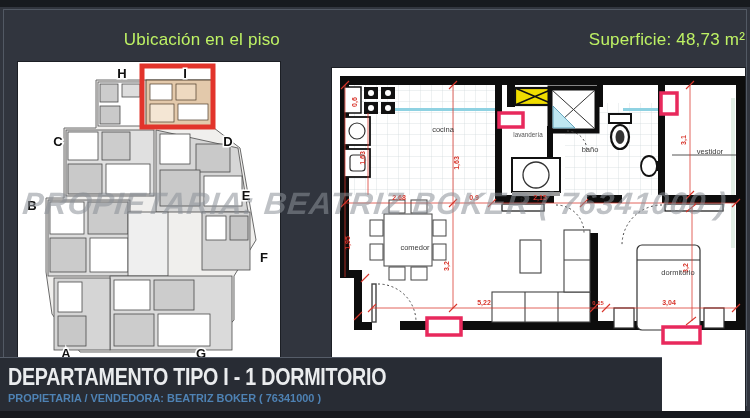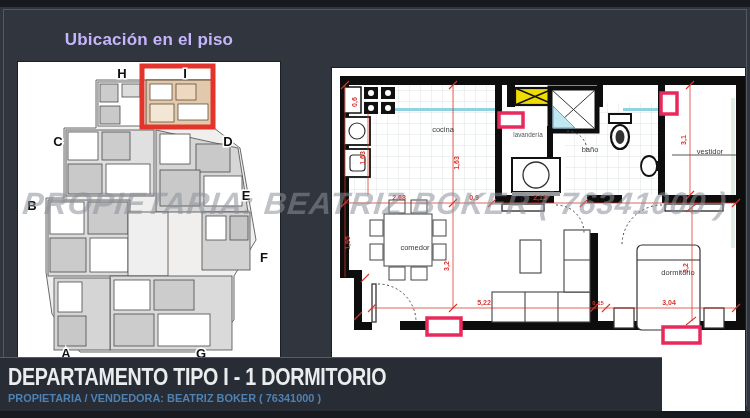--- a/index.html
+++ b/index.html
@@ -1,21 +1,21 @@
 <!DOCTYPE html>
 <html><head>
 <meta charset="utf-8">
 <style>
   html,body{margin:0;padding:0;background:#111;}
   .stage{position:relative;width:750px;height:418px;background:#31353e;overflow:hidden;
          font-family:"Liberation Sans",sans-serif;}
   .strip-top{position:absolute;left:0;top:0;width:750px;height:7px;background:#171a1f;}
   .strip-bottom{position:absolute;left:0;top:411px;width:750px;height:7px;background:#171a1f;}
   .frame{position:absolute;left:3px;right:3px;top:9px;bottom:12px;border:1px solid rgba(125,133,146,.45);pointer-events:none;}
-  .panel-title{position:absolute;color:#c4b5fd;font-size:17px;font-weight:bold;text-align:center;letter-spacing:.2px;}
+  .panel-title{position:absolute;color:#bef264;font-size:17px;font-weight:normal;text-align:right;letter-spacing:.2px;}
   .title-left{left:18px;top:30px;width:262px;}
   .title-right{left:332px;top:30px;width:413px;}
   .panel{position:absolute;background:#ffffff;box-shadow:0 0 0 1px #1c1f25;}
   .panel-left{left:18px;top:62px;width:262px;height:300px;}
   .panel-right{left:332px;top:68px;width:413px;height:369px;}
   .watermark{position:absolute;left:0;top:186px;width:750px;text-align:center;
              font-size:31px;font-weight:bold;font-style:italic;letter-spacing:1px;
              color:rgba(138,143,152,.55);transform:skewX(-6deg);white-space:nowrap;
              z-index:30;pointer-events:none;}
   .footer{position:absolute;left:0;top:357px;width:662px;height:54px;background:#282c34;
@@ -35,20 +35,21 @@
   .tv{font-size:6.3px;fill:#222;text-anchor:middle;font-weight:bold;}
 </style>
 </head>
 <body>
 
 <div class="stage">
   <div class="strip-top"></div>
   <div class="frame"></div>
 
   <div class="panel-title title-left">Ubicación en el piso</div>
+  <div class="panel-title title-right">Superficie: 48,73 m²</div>
 
   <div class="panel panel-left">
     <svg viewBox="0 0 262 300" width="262" height="300">
 
       <path d="M78,18 L196,18 L196,66 L222,86 L238,178 L216,214 L216,258 L186,290 L62,290 L34,252 L28,210 L28,136 L46,136 L46,66 L78,66 Z" fill="#f0efed" stroke="#6a6a6a" stroke-width="1"></path>
 
       <g stroke="#4a4a4a" stroke-width="0.8">
         <rect x="80" y="20" width="44" height="44" fill="#ffffff"></rect>
         <rect x="82" y="22" width="18" height="18" fill="#cccccc"></rect>
         <rect x="104" y="22" width="18" height="13" fill="#dddddd"></rect>

